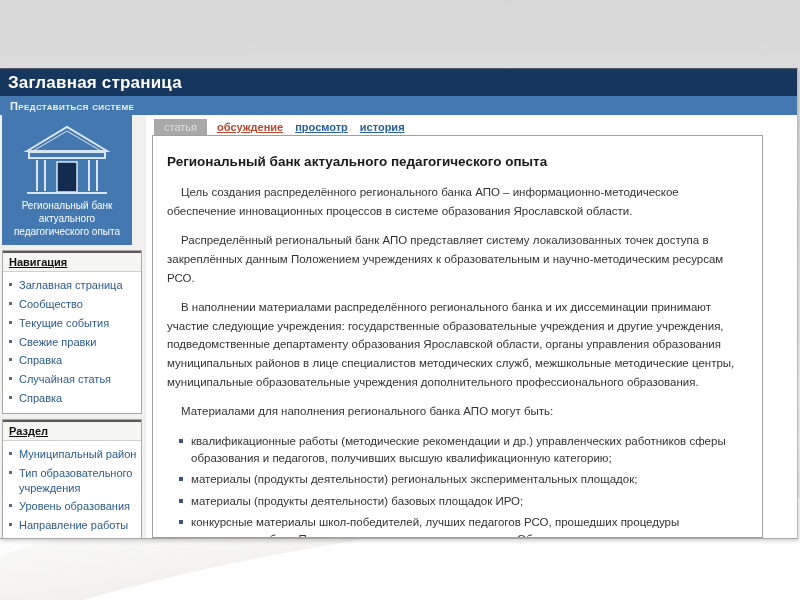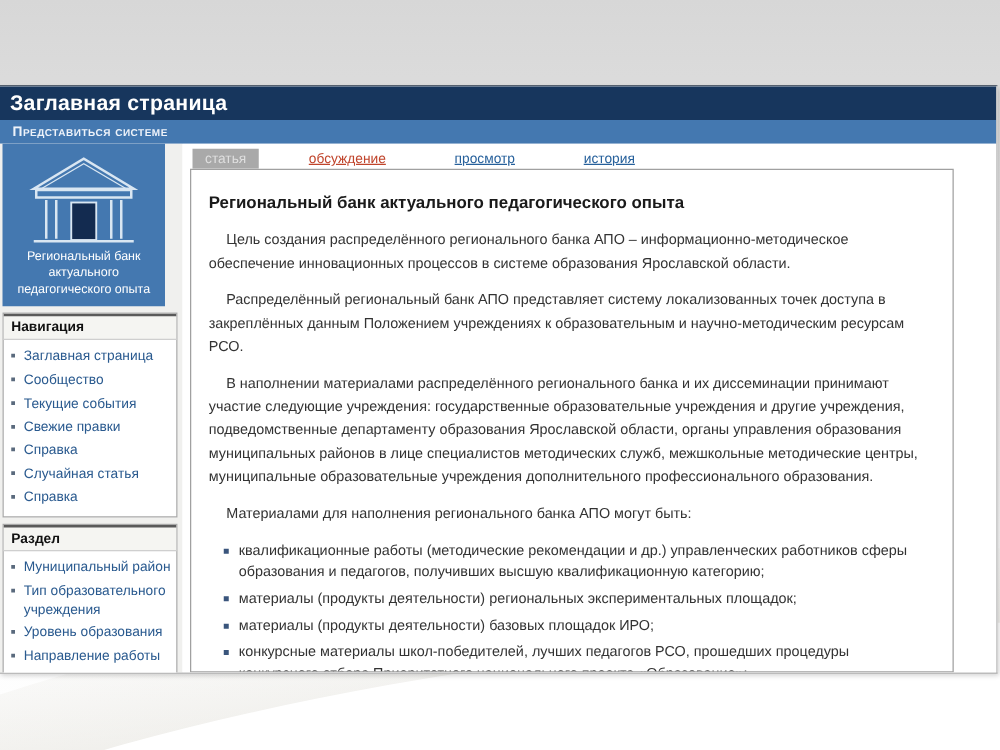--- a/index.html
+++ b/index.html
@@ -25,32 +25,32 @@
 
   .wikibody{display:flex;height:423px;}
 
   
   .sidebar{width:146px;flex:0 0 146px;background:#f0f0ee;padding:0 0 0 2px;box-sizing:border-box;}
   .logo{width:130px;background:#4478b0;padding:4px 4px 7px;box-sizing:border-box;cursor:pointer;}
   .logo svg{display:block;margin:2px auto 4px;}
   .logo-caption{color:#ffffff;font-size:10px;line-height:1.3;text-align:center;}
   .side-section{width:138px;margin-top:5px;border:1px solid #a9a9a9;background:#fff;}
   .side-header{background:#f5f5f2;border-top:2px solid #5a5a5a;border-bottom:1px solid #cfcfcf;
-    font-size:11px;font-weight:bold;color:#111;padding:3px 6px;}
+    font-size:11px;font-weight:bold;color:#111;padding:3px 6px;text-decoration:underline;}
   .side-list{list-style:none;margin:0;padding:4px 2px 5px 4px;}
   .side-list li{position:relative;padding:2px 2px 2px 12px;font-size:11px;line-height:1.35;}
   .side-list li::before{content:"";position:absolute;left:2px;top:7px;width:3px;height:3px;background:#5a6a7d;}
   .side-list a{color:#2a5a8f;text-decoration:none;cursor:pointer;}
 
   
   .main{flex:1;background:#fff;padding:0 34px 0 6px;box-sizing:border-box;display:flex;flex-direction:column;}
-  .tabs{display:flex;align-items:flex-end;height:20px;margin-left:2px;font-size:11px;gap:17px;}
+  .tabs{display:flex;align-items:flex-end;height:20px;margin-left:2px;font-size:11px;}
   .tab{margin-right:4px;padding:2px 10px 2px;cursor:pointer;}
   .tab.active{background:#a9a9a9;color:#dfdfdf;}
-  .tab-link{margin:0 19px;padding:2px 0;text-decoration:underline;cursor:pointer;}
+  .tab-link{margin:0 6px;padding:2px 0;text-decoration:underline;cursor:pointer;font-weight:bold;}
   .tab-link.red{color:#c0442b;}
   .tab-link.blue{color:#26609b;}
 
   .article{border:1px solid #a0a0a0;background:#fff;flex:1;padding:12px 20px 8px 14px;overflow:hidden;}
   .article h1{font-size:13.5px;color:#1a1a1a;margin:6px 0 14px;font-weight:bold;}
   .article p{font-size:11.5px;color:#333;line-height:1.62;margin:11px 0;text-indent:14px;}
   .article ul{list-style:none;margin:12px 0 0 10px;padding:0;}
   .article li{position:relative;font-size:11.5px;color:#333;line-height:1.5;margin:4px 0;padding-left:14px;}
   .article li::before{content:"";position:absolute;left:2px;top:6px;width:4px;height:4px;background:#3a557c;}
 </style>

